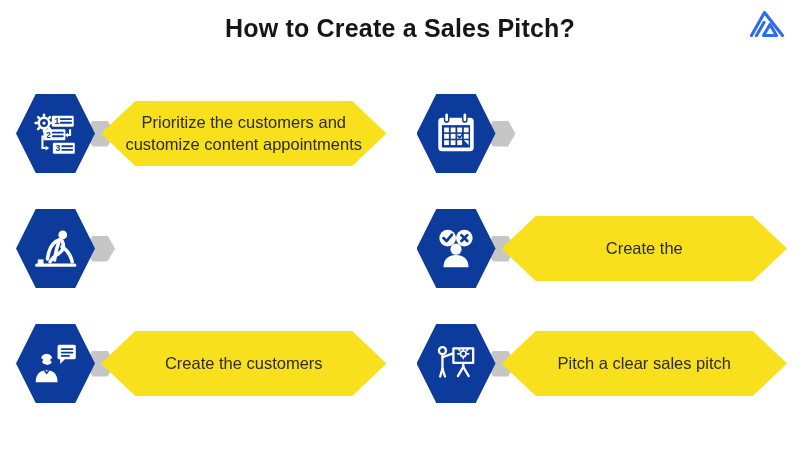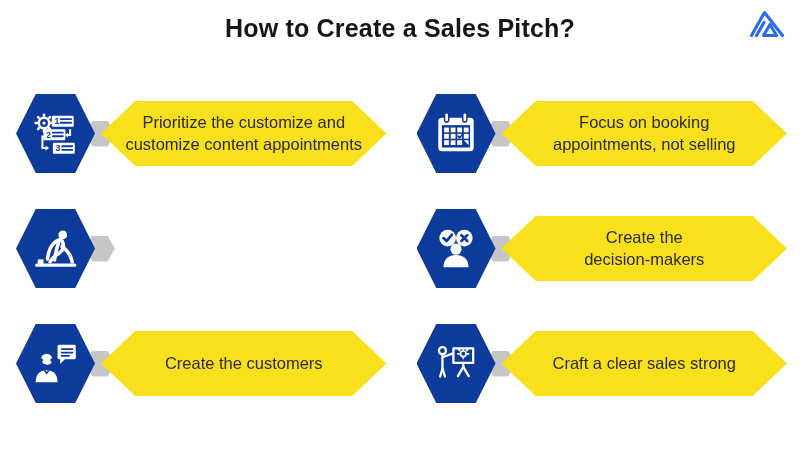--- a/index.html
+++ b/index.html
@@ -91,21 +91,21 @@
               <line x1="30" y1="39.2" x2="39.5" y2="39.2"></line>
           </g>
           <path d="M37.5 19.5 V25 H35" fill="none" stroke="#fff" stroke-width="2"></path>
           <polygon points="35.5,22.7 35.5,27.3 32.3,25" fill="#fff"></polygon>
           <path d="M15.5 26.5 H11 V37.5 H14" fill="none" stroke="#fff" stroke-width="2"></path>
           <polygon points="14,35.2 14,39.8 17.5,37.5" fill="#fff"></polygon>
         </svg>
       </div>
       <div class="connector"></div>
       <div class="banner">
-        <div class="line">Prioritize the customize and</div>
+        <div class="line">Prioritize the customers and</div>
         <div class="line">customize content appointments</div>
       </div>
     </div>
 
     <div class="step">
       <div class="hex">
         <svg width="50" height="50" viewBox="0 0 48 48">
           <rect x="7" y="8.5" width="34" height="32" rx="3.5" fill="#fff"></rect>
           <rect x="10.5" y="15.5" width="27" height="21.5" fill="#0d3b9b"></rect>
           <rect x="13" y="3.5" width="4" height="9" rx="2" fill="#fff" stroke="#0d3b9b" stroke-width="1.4"></rect>
@@ -121,24 +121,20 @@
               <rect x="31.5" y="23.9" width="4.6" height="4.6"></rect>
             <rect x="12.6" y="30" width="4.6" height="4.6"></rect>
               <rect x="18.9" y="30" width="4.6" height="4.6"></rect>
               <rect x="25.2" y="30" width="4.6" height="4.6"></rect>
           </g>
           <path d="M26 26 l1.6 1.6 l2.8 -3.4" fill="none" stroke="#0d3b9b" stroke-width="1.7" stroke-linecap="round" stroke-linejoin="round"></path>
           <polygon points="31.5,30 36.1,30 36.1,34.6" fill="#fff"></polygon>
         </svg>
       </div>
       <div class="connector"></div>
-      <div class="banner">
-        <div class="line">Focus on booking</div>
-        <div class="line">appointments, not selling</div>
-      </div>
     </div>
 
     <div class="step">
       <div class="hex">
         <svg width="50" height="50" viewBox="0 0 48 48">
           <line x1="5.5" y1="39.5" x2="42" y2="39.5" stroke="#fff" stroke-width="3" stroke-linecap="round"></line>
           <rect x="6.5" y="34" width="5.5" height="4.5" fill="#fff"></rect>
           <circle cx="30.5" cy="10.5" r="4.2" fill="#fff"></circle>
           <g fill="none" stroke="#fff" stroke-width="3.4" stroke-linecap="round">
             <path d="M28.5 14.5 C22.5 16.5 18.5 21.5 17 27.5 L15.8 33.5"></path>
@@ -161,21 +157,20 @@
             <line x1="29.2" y1="10.7" x2="34.8" y2="16.3"></line>
             <line x1="34.8" y1="10.7" x2="29.2" y2="16.3"></line>
           </g>
           <circle cx="24" cy="24.2" r="5.4" fill="#fff"></circle>
           <path d="M12 41.5 C12 33.5 17 29.8 24 29.8 C31 29.8 36 33.5 36 41.5 Z" fill="#fff"></path>
         </svg>
       </div>
       <div class="connector"></div>
       <div class="banner">
         <div class="line">Create the</div>
-        <div class="line">decision-makers</div>
       </div>
     </div>
 
     <div class="step">
       <div class="hex">
         <svg width="50" height="50" viewBox="0 0 48 48">
           <path d="M27 5.5 h14.5 a1.5 1.5 0 0 1 1.5 1.5 v11 a1.5 1.5 0 0 1 -1.5 1.5 h-9 l-4.5 4.5 v-4.5 h-1 a1.5 1.5 0 0 1 -1.5 -1.5 v-11 a1.5 1.5 0 0 1 1.5 -1.5 z" fill="#fff"></path>
           <g stroke="#0d3b9b" stroke-width="1.7" stroke-linecap="round">
             <line x1="29.5" y1="9.7" x2="39.8" y2="9.7"></line>
             <line x1="29.5" y1="13" x2="39.8" y2="13"></line>
@@ -217,19 +212,19 @@
             <line x1="31" y1="10.6" x2="31" y2="9.4"></line>
             <line x1="27.7" y1="11.1" x2="26.8" y2="10.2"></line>
             <line x1="34.3" y1="11.1" x2="35.2" y2="10.2"></line>
             <line x1="27.1" y1="14.2" x2="25.8" y2="14.2"></line>
             <line x1="34.9" y1="14.2" x2="36.2" y2="14.2"></line>
           </g>
         </svg>
       </div>
       <div class="connector"></div>
       <div class="banner">
-        <div class="line">Craft a clear sales strong</div>
+        <div class="line">Pitch a clear sales pitch</div>
         <div class="line"></div>
       </div>
     </div>
 
   </div>
 </div>
 
 </body></html>

